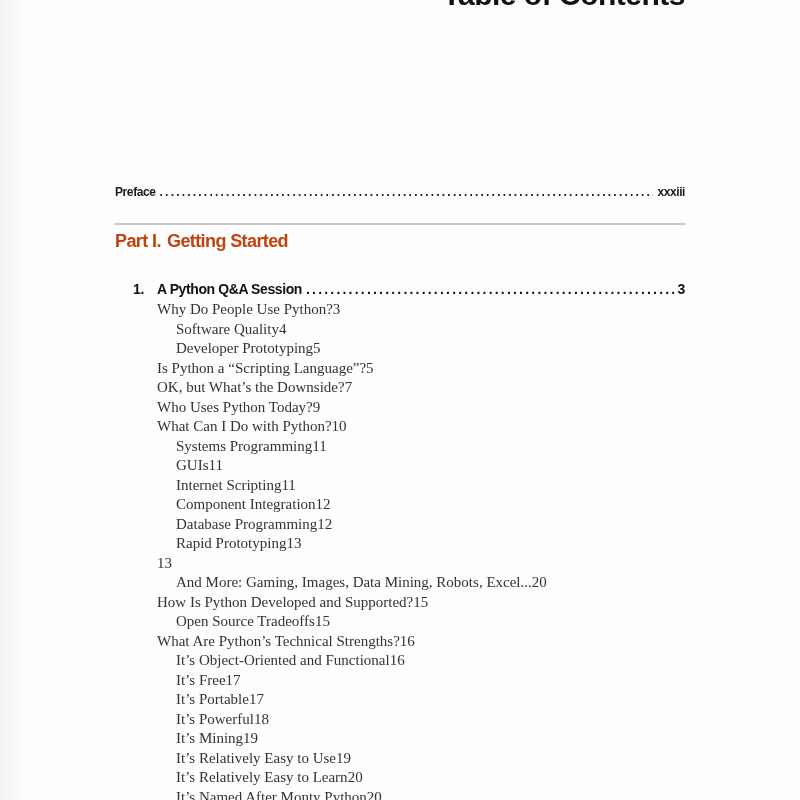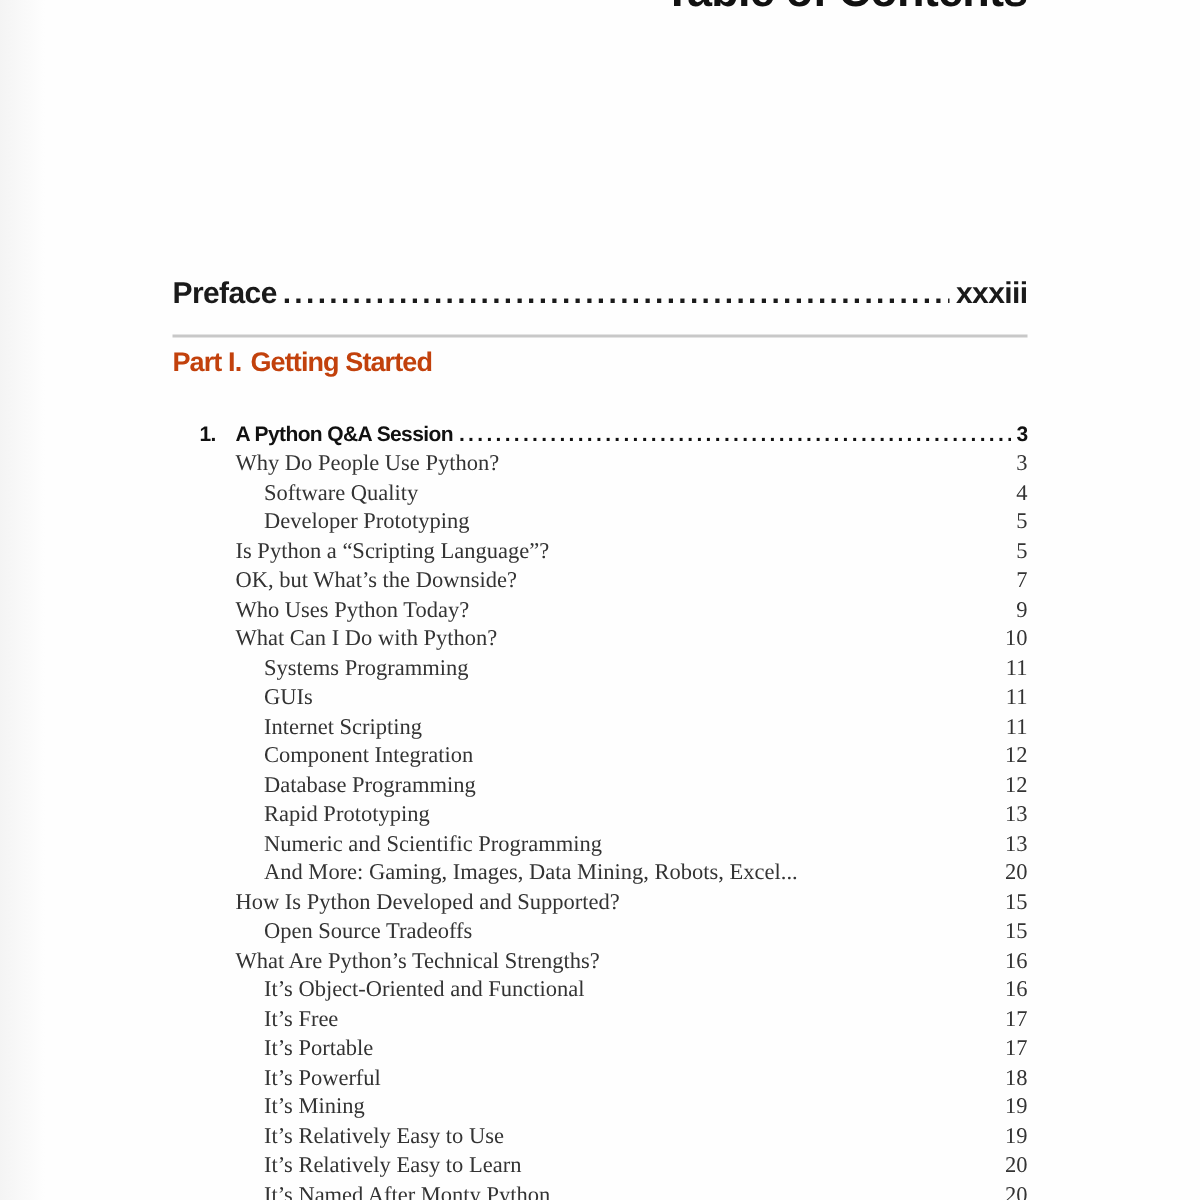--- a/index.html
+++ b/index.html
@@ -1,27 +1,27 @@
 <!DOCTYPE html>
 <html><head>
 <meta charset="utf-8">
 <style>
   html, body { margin:0; padding:0; }
   body { width:800px; height:800px; background:#fefefe; position:relative; overflow:hidden; color:#222; }
   .left-shade { position:absolute; left:0; top:0; width:30px; height:800px; background:linear-gradient(to right,#f4f4f4,#fefefe); }
   .title { position:absolute; right:115px; top:-22px; font-family:"Liberation Sans", sans-serif; font-weight:bold; font-size:30px; color:#111; white-space:nowrap; letter-spacing:-0.5px; }
-  .preface { position:absolute; left:115px; top:185px; width:570px; display:flex; align-items:baseline; font-family:"Liberation Sans", sans-serif; font-weight:bold; font-size:20px; color:#1a1a1a; letter-spacing:-0.4px; }
+  .preface { position:absolute; left:115px; top:185px; width:570px; display:flex; align-items:baseline; font-family:"Liberation Sans", sans-serif; font-weight:bold; font-size:12px; color:#1a1a1a; letter-spacing:-0.4px; }
   .leader { flex:1; overflow:hidden; white-space:nowrap; margin:0 4px; letter-spacing:2.2px; font-weight:bold; }
   .rule { position:absolute; left:115px; top:223px; width:570px; height:2px; background:#c8c8c8; }
   .part { position:absolute; left:115px; top:231px; font-family:"Liberation Sans", sans-serif; font-weight:bold; font-size:18px; color:#c2410c; letter-spacing:-0.6px; white-space:nowrap; }
   .part .num { display:inline-block; width:52px; }
   .chapter { position:absolute; left:133px; top:281px; width:552px; display:flex; align-items:baseline; font-family:"Liberation Sans", sans-serif; font-weight:bold; font-size:14px; color:#111; letter-spacing:-0.4px; }
   .chapter .cnum { width:24px; }
   .entries { position:absolute; left:157px; top:300px; width:528px; font-family:"Liberation Serif", serif; font-size:15px; color:#333; }
-  .entry { height:19.5px; line-height:19.5px; display:flex; justify-content:space-between; white-space:nowrap; }
+  .entry { height:19.5px; line-height:19.5px; display:flex; justify-content:flex-start; white-space:nowrap; }
   .entry.l2 .t { padding-left:19px; }
   .entry .p { text-align:right; }
 </style>
 </head>
 <body>
 
 <div class="left-shade"></div>
 
 <div class="title">Table of Contents</div>
 
@@ -91,21 +91,20 @@
     </div>
   <div class="entry l2">
       <span class="t">Database Programming</span>
       <span class="p">12</span>
     </div>
   <div class="entry l2">
       <span class="t">Rapid Prototyping</span>
       <span class="p">13</span>
     </div>
   <div class="entry l2">
-      <span class="t">Numeric and Scientific Programming</span>
       <span class="p">13</span>
     </div>
   <div class="entry l2">
       <span class="t">And More: Gaming, Images, Data Mining, Robots, Excel...</span>
       <span class="p">20</span>
     </div>
   <div class="entry l1">
       <span class="t">How Is Python Developed and Supported?</span>
       <span class="p">15</span>
     </div>

